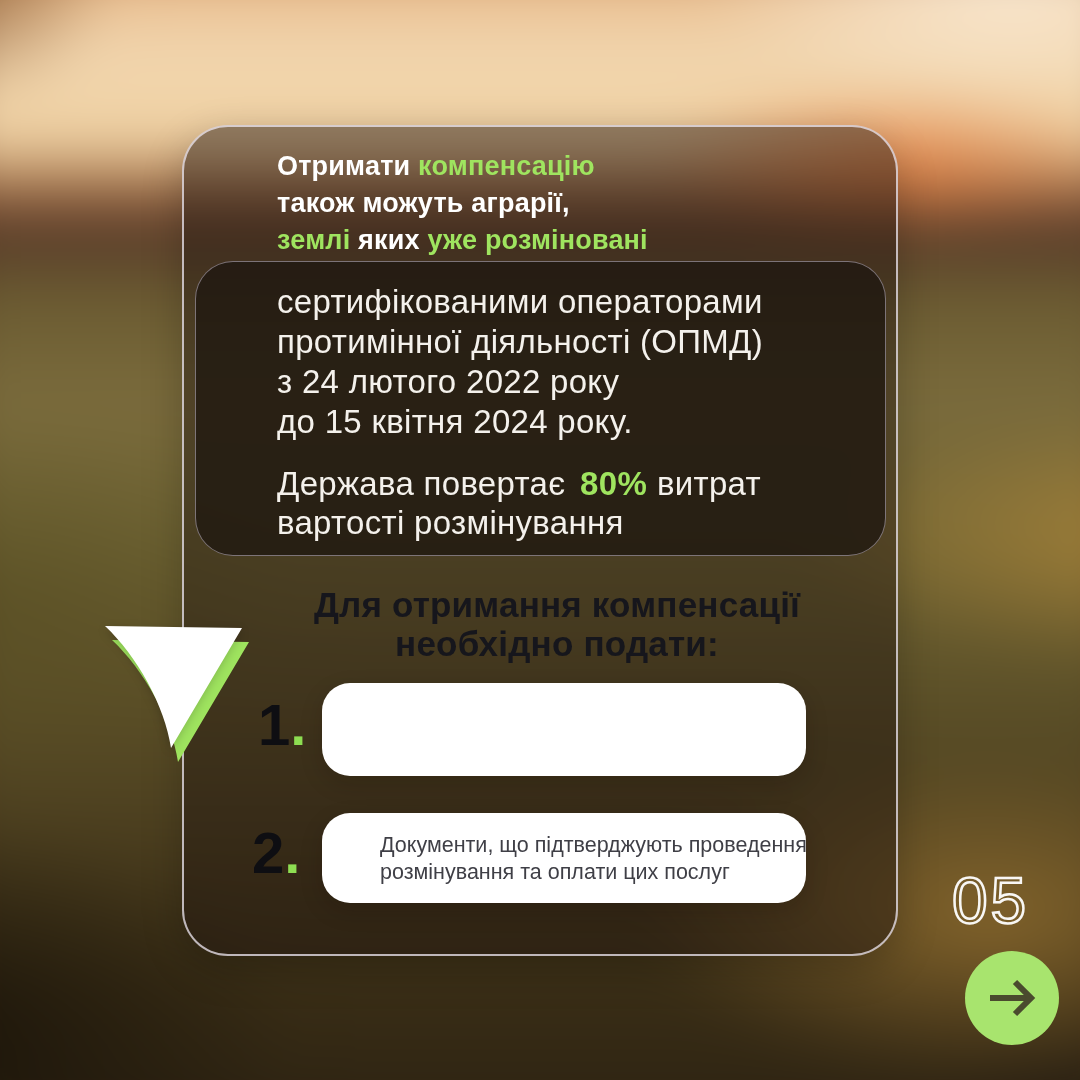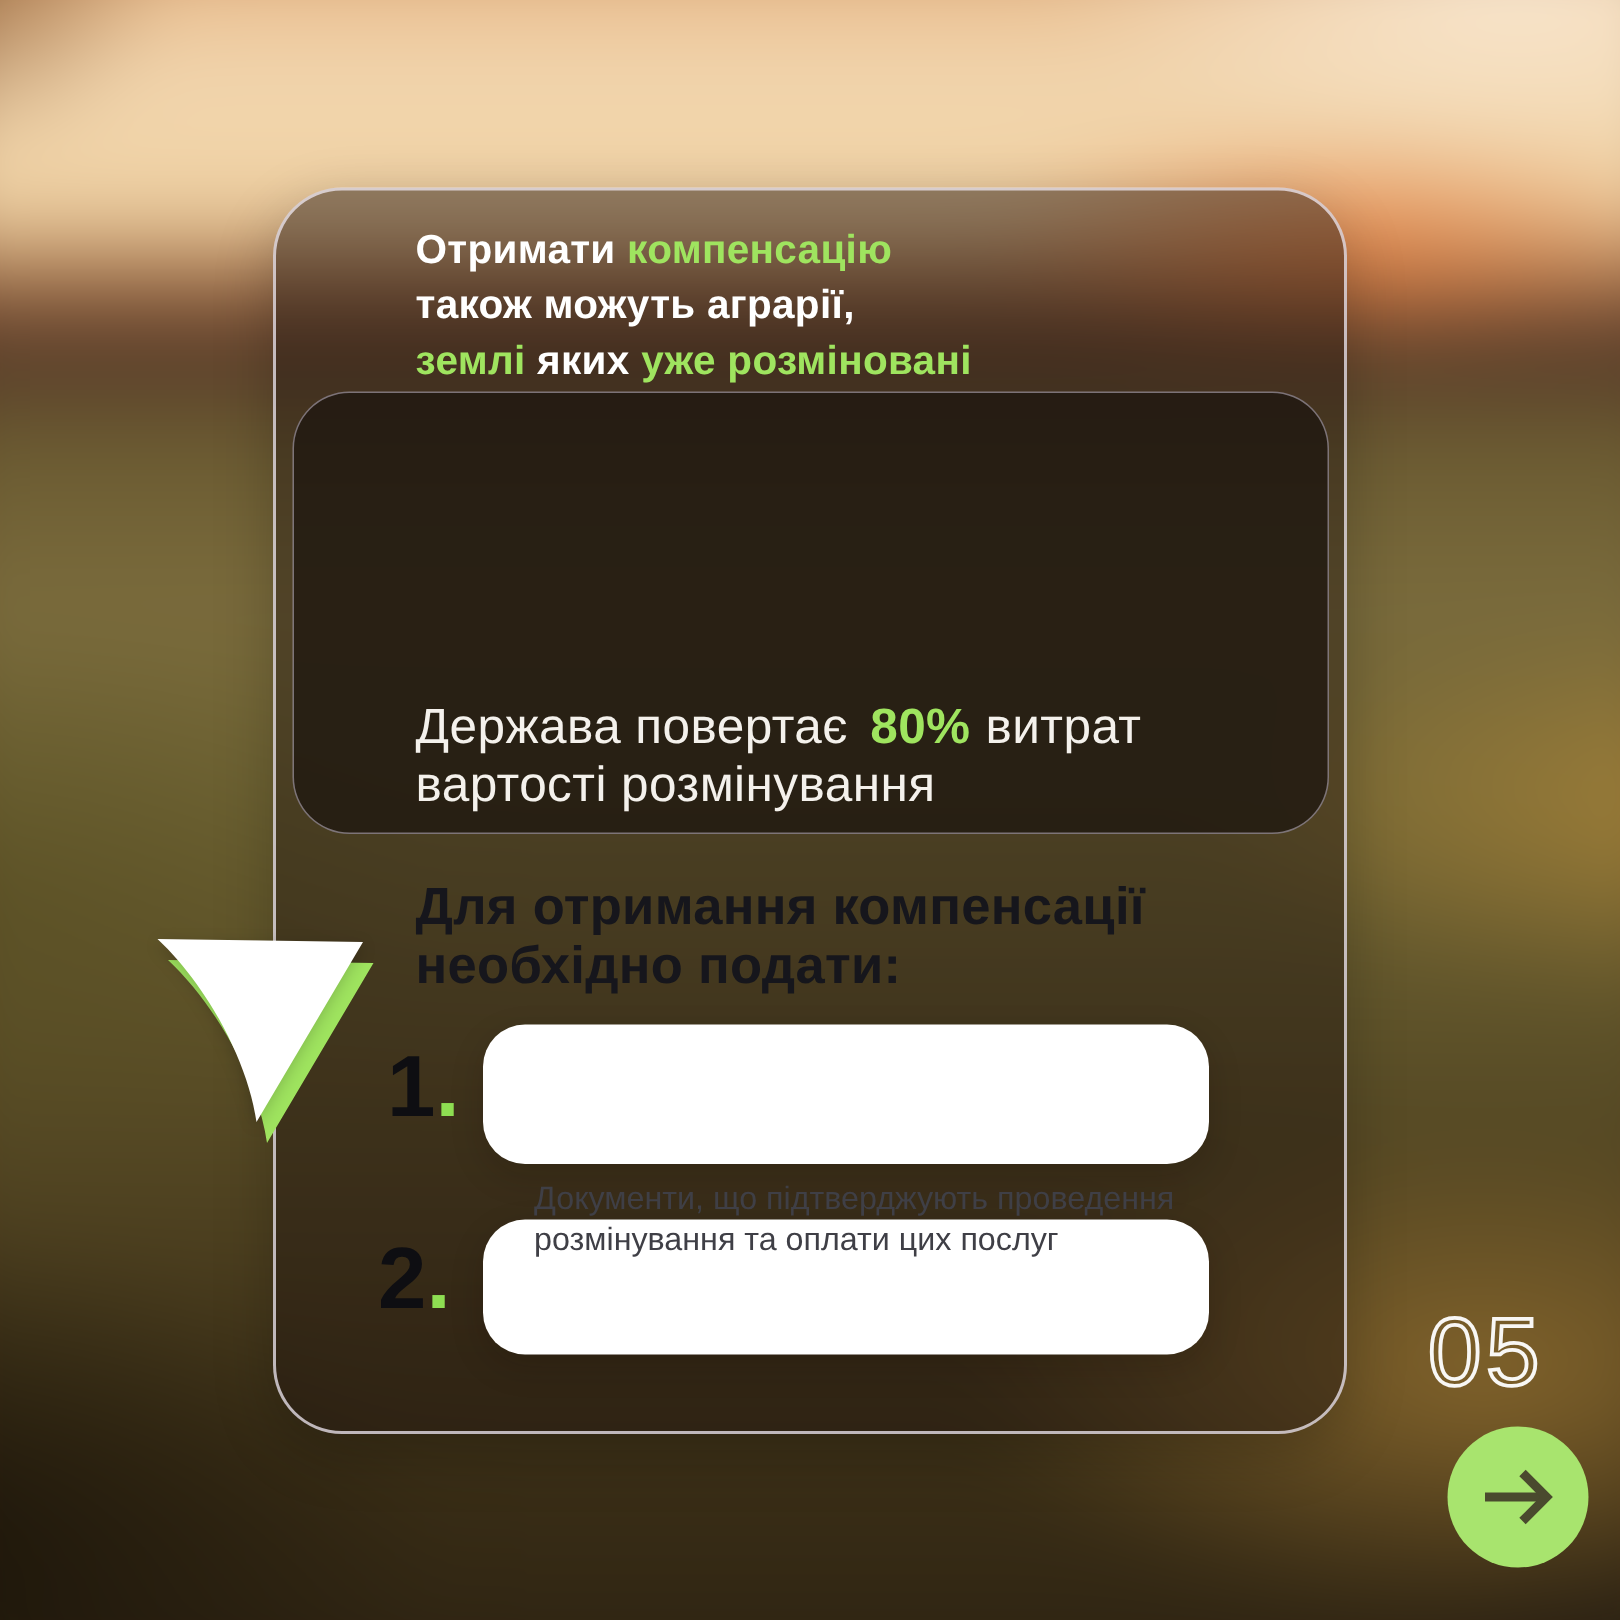--- a/index.html
+++ b/index.html
@@ -65,21 +65,21 @@
     font-size:33px; font-weight:400; line-height:39px;
     color:#f4f1ec; letter-spacing:0.3px;
   }
   .info-p2 .pct  { color:var(--accent); font-weight:800; margin-left:0.45em; margin-right:0.30em; }
   .info-p2 .bold { font-weight:400; }
 
   
   .section-heading {
     position:absolute; left:277px; top:585px; width:560px;
     font-size:35px; font-weight:800; line-height:39px;
-    color:#16161c; letter-spacing:0.2px;
+    color:#16161c; letter-spacing:0.2px;text-align:center;
   }
 
   
   .funnel { position:absolute; left:90px; top:600px; }
 
   
   .list-number {
     position:absolute; font-size:58px; font-weight:800; color:#0e0e12; line-height:58px;
   }
   .list-number .dot { color:#8ede52; }
@@ -89,21 +89,21 @@
     position:absolute; left:322px; width:484px; background:#ffffff;
     border-radius:28px; box-shadow:0 8px 22px rgba(20,12,6,0.18);
   }
   .card-1 { top:683px; height:93px; }
   .card-2 { top:813px; height:90px; }
   .list-text {
     position:absolute; left:356px; width:430px;
     font-size:21.5px; font-weight:400; line-height:27px; color:#3f3f46;
   }
   .text-1 { top:697px; }
-  .text-2 { top:786px; }
+  .text-2 { top:832px;margin-left:24px; }
 
   
   .page-number {
     position:absolute; left:952px; top:864px;
     font-size:64px; font-weight:400; letter-spacing:3px;
     color:transparent;
     -webkit-text-stroke:2.5px rgba(255,255,255,0.95);
   }
   .next-button {
     position:absolute; left:965px; top:951px; width:94px; height:94px;
@@ -124,20 +124,26 @@
   <div class="title">
     <span>Отримати</span>
     <span class="green">компенсацію</span><br>
     <span>також можуть аграрії,</span><br>
     <span class="green">землі</span>
     <span>яких</span>
     <span class="green">уже розміновані</span>
   </div>
 
   <div class="info-card"></div>
+  <div class="info-p1">
+    <span>сертифікованими операторами</span><br>
+    <span>протимінної діяльності (ОПМД)</span><br>
+    <span>з 24 лютого 2022 року</span><br>
+    <span>до 15 квітня 2024 року.</span>
+  </div>
   <div class="info-p2">
     <span>Держава повертає</span><span class="pct">80%</span><span class="bold">витрат</span><br>
     <span>вартості розмінування</span>
   </div>
 
   <div class="section-heading">
     <span>Для отримання компенсації</span><br>
     <span>необхідно подати:</span>
   </div>
 

